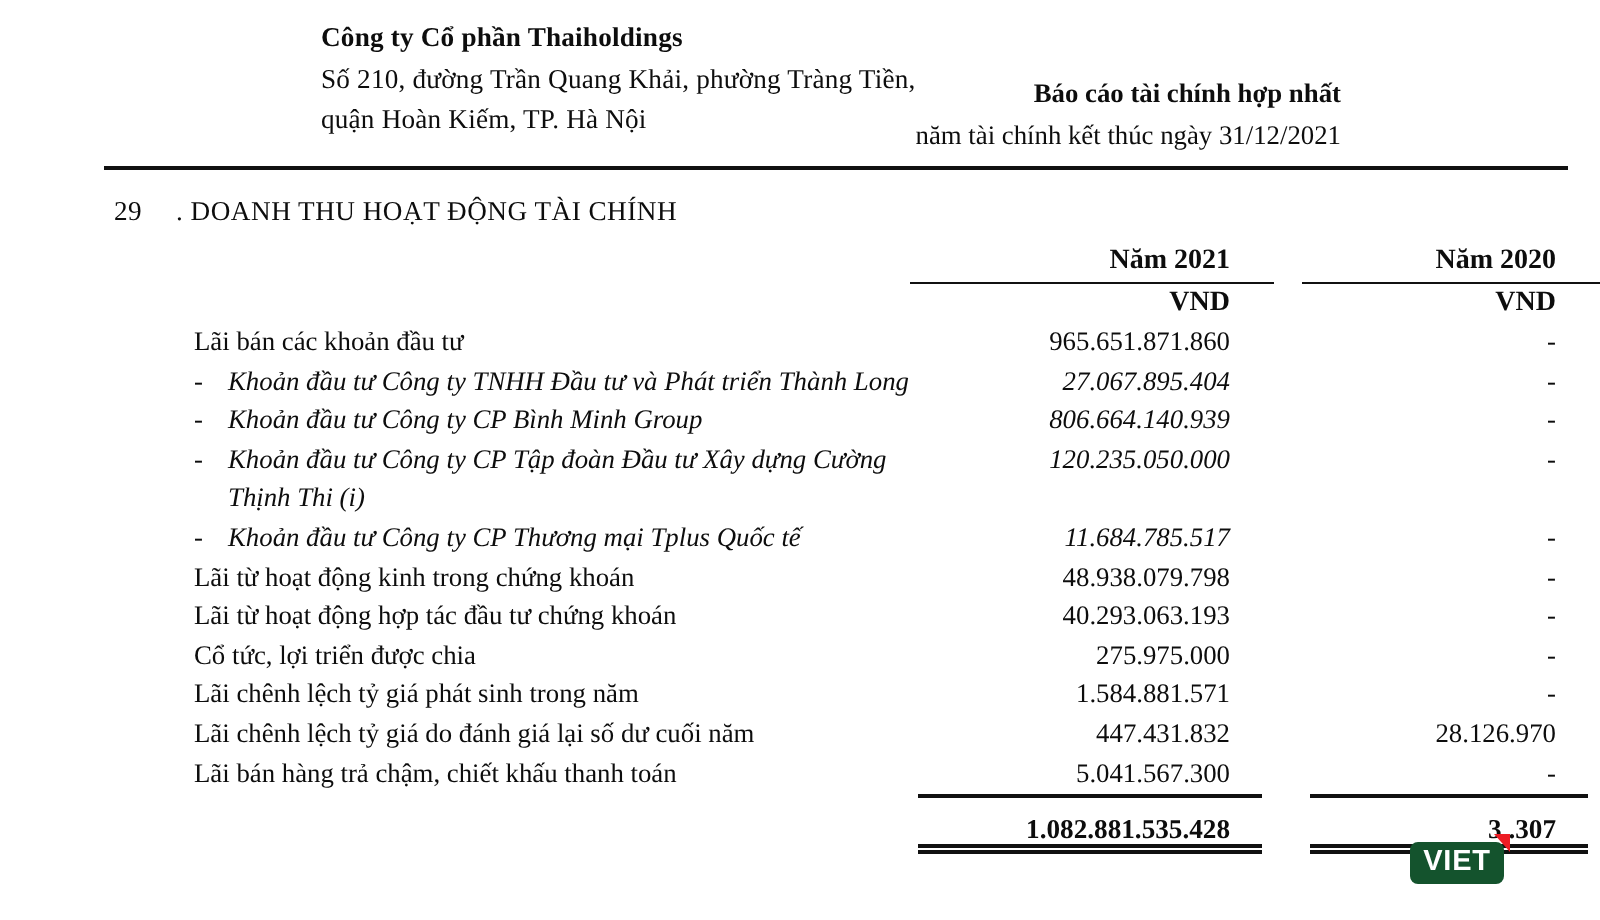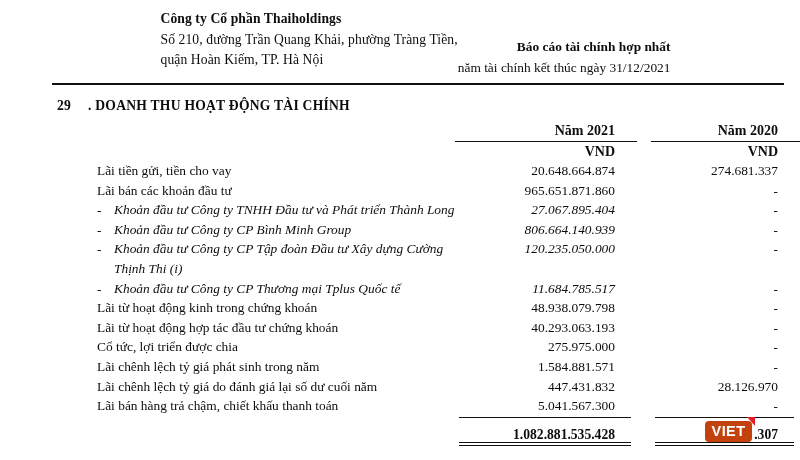--- a/index.html
+++ b/index.html
@@ -55,21 +55,21 @@
     height: 2px;
     background: #111;
   }
 
   
   .section-title {
     display: flex;
     align-items: baseline;
     padding: 13px 0 0 57px;
     font-size: 13.6px;
-    font-weight: 700;
+    font-weight: 400;
     letter-spacing: 0.25px;
   }
   .section-num {
     width: 31px;
     flex: none;
   }
   .section-name {
     white-space: nowrap;
   }
 
@@ -174,21 +174,21 @@
   .watermark {
     position: absolute;
     left: 705px;
     top: 421px;
     width: 47px;
     height: 21px;
   }
   .watermark .badge {
     position: absolute;
     inset: 0;
-    background: #c2410c;
+    background: #14532d;
     border-radius: 4px;
     display: flex;
     align-items: center;
     justify-content: center;
   }
   .watermark .badge span {
     color: #ffffff;
     font-family: "Liberation Sans", sans-serif;
     font-weight: 700;
     font-size: 14.5px;
@@ -245,26 +245,20 @@
       </tr>
       <tr>
         <th class="lbl"></th>
         <th class="colhead-unit">VND</th>
         <th></th>
         <th class="colhead-unit">VND</th>
       </tr>
     </thead>
     <tbody>
       <tr>
-        <td class="label">Lãi tiền gửi, tiền cho vay</td>
-        <td class="num">20.648.664.874</td>
-        <td></td>
-        <td class="num">274.681.337</td>
-      </tr>
-      <tr>
         <td class="label">Lãi bán các khoản đầu tư</td>
         <td class="num">965.651.871.860</td>
         <td></td>
         <td class="num">-</td>
       </tr>
       <tr class="sub">
         <td class="label">
           <div class="bullet-row">
             <span class="dash">-</span>
             <span class="sub-text">Khoản đầu tư Công ty TNHH Đầu tư và Phát triển Thành Long</span>

